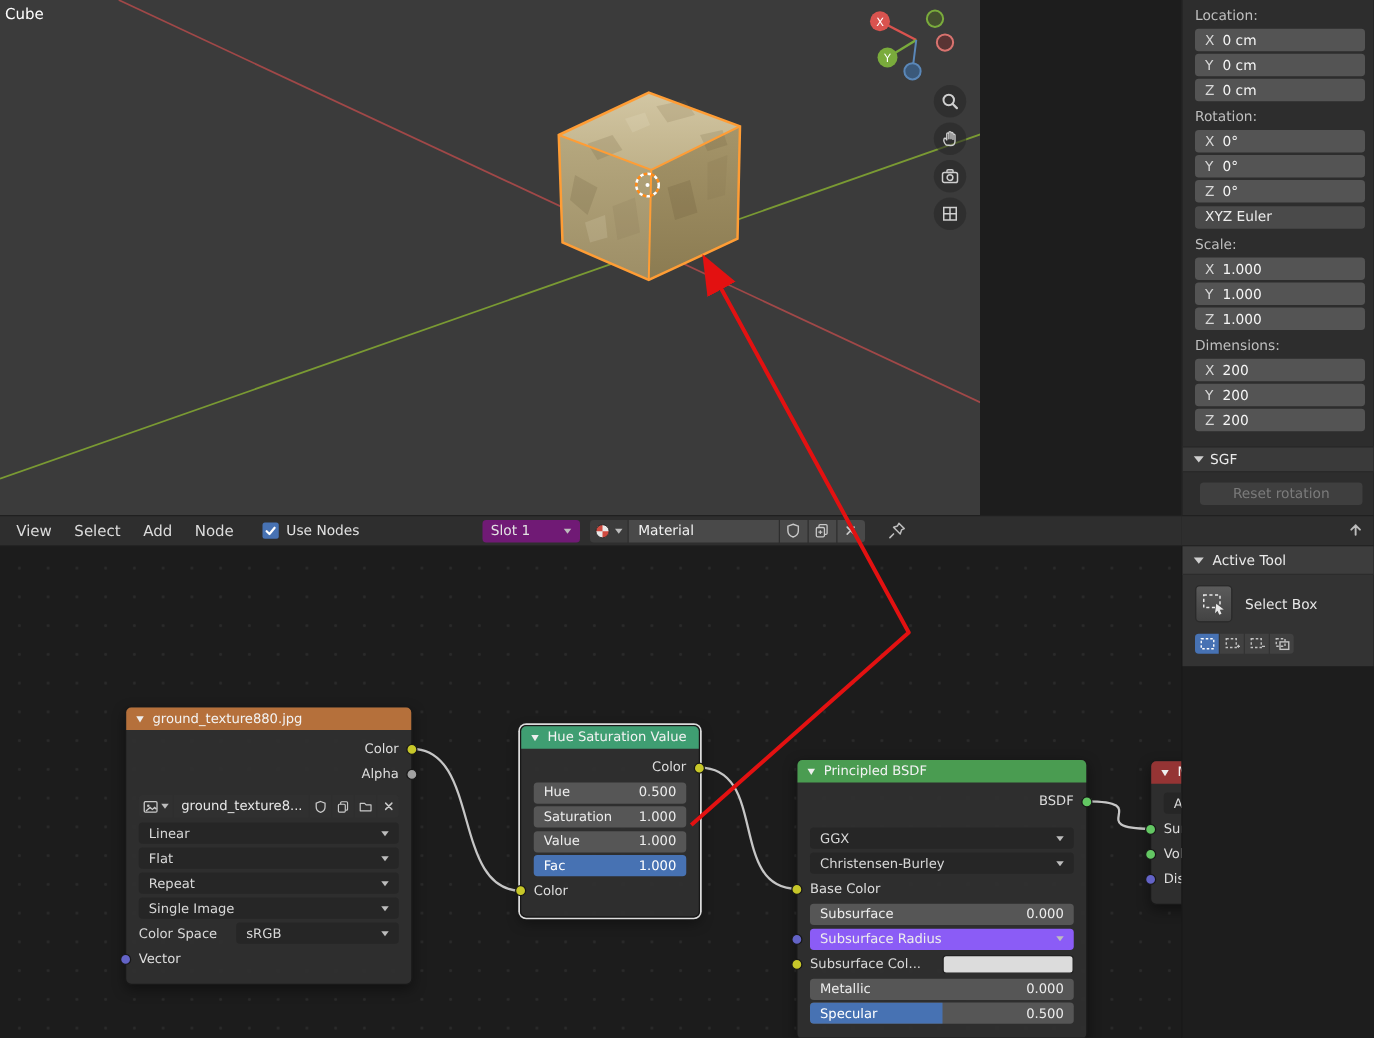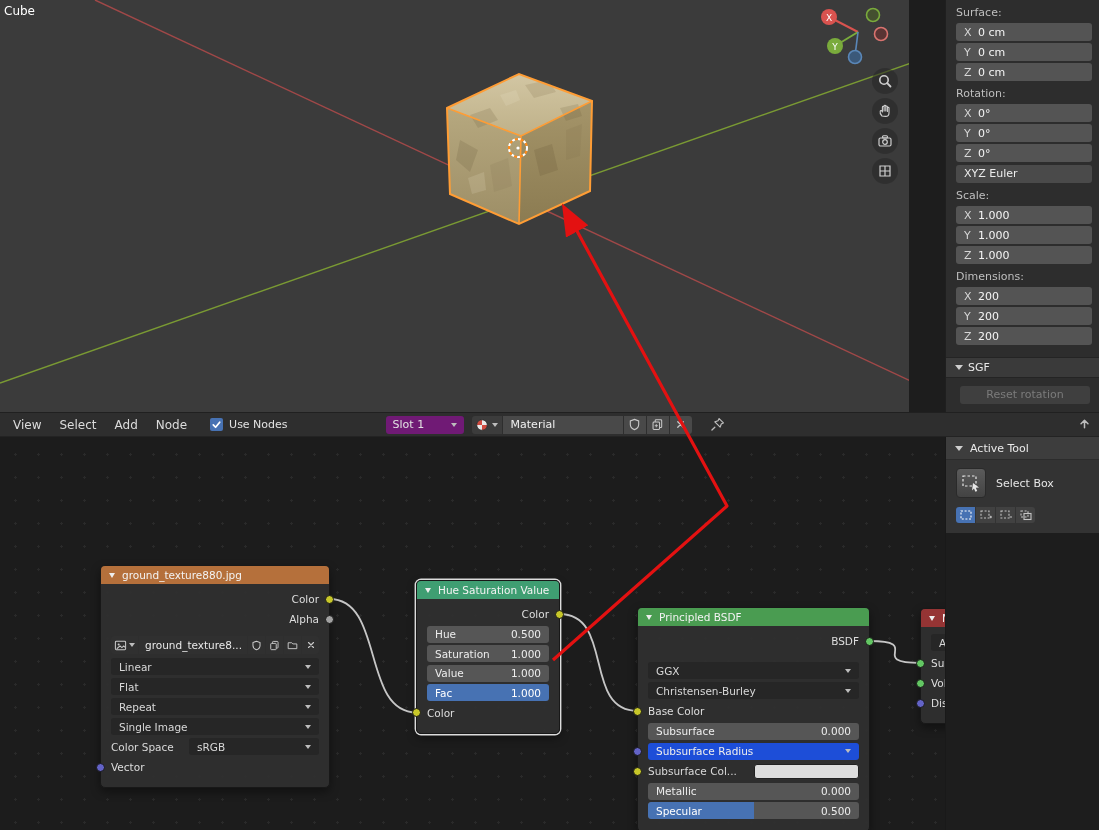--- a/index.html
+++ b/index.html
@@ -1,21 +1,21 @@
 <!DOCTYPE html>
 <html><head>
 <meta charset="utf-8">
 <style>
   *{margin:0;padding:0;box-sizing:border-box}
   html,body{width:1099px;height:830px;overflow:hidden;background:#1d1d1d;
     font-family:"DejaVu Sans","Liberation Sans",sans-serif;font-size:11px;color:#e6e6e6}
   #root{position:relative;width:1099px;height:830px}
 
   
-  #viewport{position:absolute;left:0;top:0;width:909px;height:412px;background:#3b3b3b;overflow:hidden}
+  #viewport{position:absolute;left:0;top:0;width:784px;height:412px;background:#3b3b3b;overflow:hidden}
   #vp-object-label{position:absolute;left:4px;top:4px;font-size:12px;color:#fff}
   #vp-gizmo{position:absolute;right:6px;top:2px}
   .vp-tools{position:absolute;right:11px;top:68px;display:flex;flex-direction:column;gap:4px}
   .vp-tool-btn{width:26px;height:26px;border-radius:13px;background:rgba(38,38,38,.55);
     display:flex;align-items:center;justify-content:center}
 
   
   #npanel{position:absolute;left:945px;top:0;width:154px;height:412px;background:#2d2d2d;
     border-left:1px solid #1f1f1f;overflow:hidden;padding:6px 7px 0 10px}
   .sect{color:#bfbfbf;margin:6px 0 4px 0}
@@ -92,21 +92,21 @@
     top:50%;margin-top:-4.5px;z-index:3}
   .socket.o{right:-15px}
   .socket.i{left:-15px}
   .slider{position:relative;display:flex;justify-content:space-between;align-items:center;
     background:#565656;border-radius:3px;height:17px;padding:0 8px;margin:2.5px 0;color:#ededed;overflow:hidden}
   .slider .lab,.slider .num{position:relative;z-index:2}
   .slider.blue{background:#4772b3;color:#fff}
   .slider .fill{position:absolute;left:0;top:0;bottom:0;background:#4772b3;border-radius:3px 0 0 3px;z-index:1}
   .ndd{display:flex;justify-content:space-between;align-items:center;background:#262626;
     border-radius:3px;height:17px;padding:0 8px;margin:3px 0;color:#d8d8d8}
-  .ndd.gray{background:#1d4ed8;color:#ededed}
+  .ndd.gray{background:#8b5cf6;color:#ededed}
   .imgrow{display:flex;align-items:center;gap:1px;height:18px;margin:8px 0 4px 0}
   .imgrow .cell{height:18px;background:#303030;display:flex;align-items:center;justify-content:center}
   .imgrow .cell.ic{width:27px;border-radius:3px 0 0 3px;gap:2px}
   .imgrow .cell.nm{flex:1;justify-content:flex-start;padding:0 6px;color:#e8e8e8;
     white-space:nowrap;overflow:hidden}
   .imgrow .cell.sm{width:17px}
   .imgrow .cell.sm:last-child{border-radius:0 3px 3px 0}
   .csrow{position:relative;display:flex;align-items:center;height:17px;margin:3px 0}
   .csrow .lbl{width:78px;color:#d9d9d9}
   .csrow .ndd{flex:1;margin:0}
@@ -208,21 +208,21 @@
       </div>
       <div class="vp-tool-btn">
         <svg width="16" height="16" viewBox="0 0 16 16">
             <path d="M3 3 H13 V13 H3 Z M3 8 H13 M8 3 V13" stroke="#cfcfcf" fill="none" stroke-width="1.2"></path>
           </svg>
       </div>
     </div>
   </div>
 
   <div id="npanel">
-    <div class="sect">Surface:</div>
+    <div class="sect">Location:</div>
     <div class="prow">
         <span class="ax">X</span>
         <span class="val">0 cm</span>
       </div>
     <div class="prow">
         <span class="ax">Y</span>
         <span class="val">0 cm</span>
       </div>
     <div class="prow">
         <span class="ax">Z</span>

